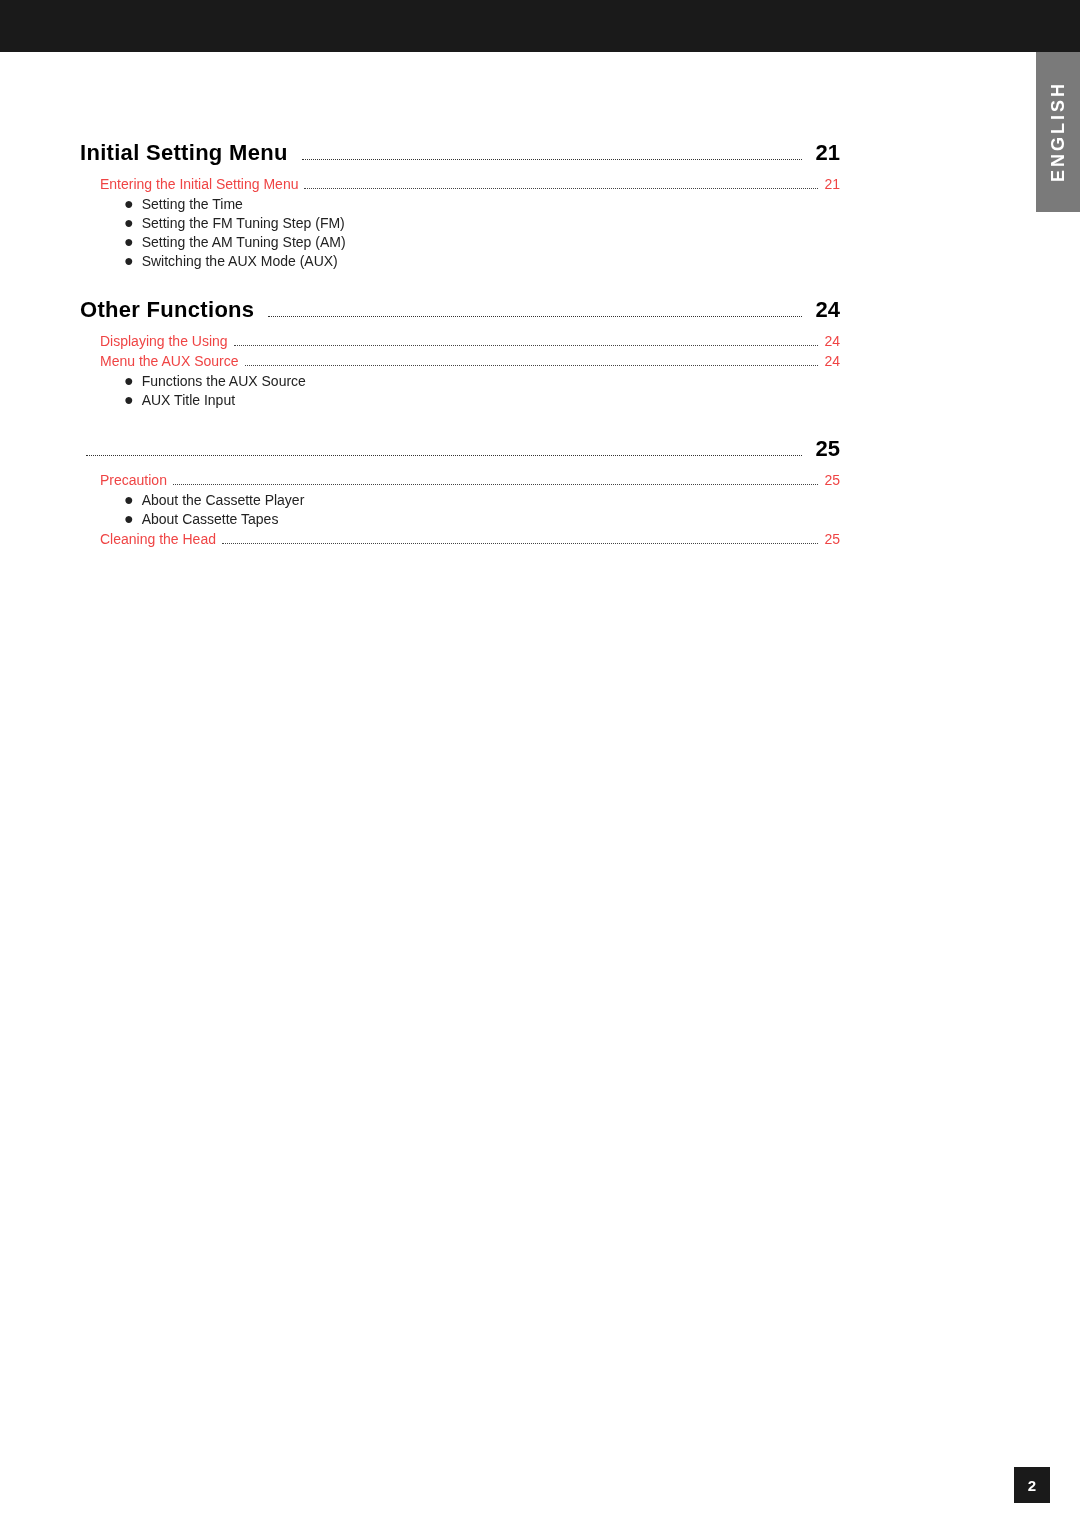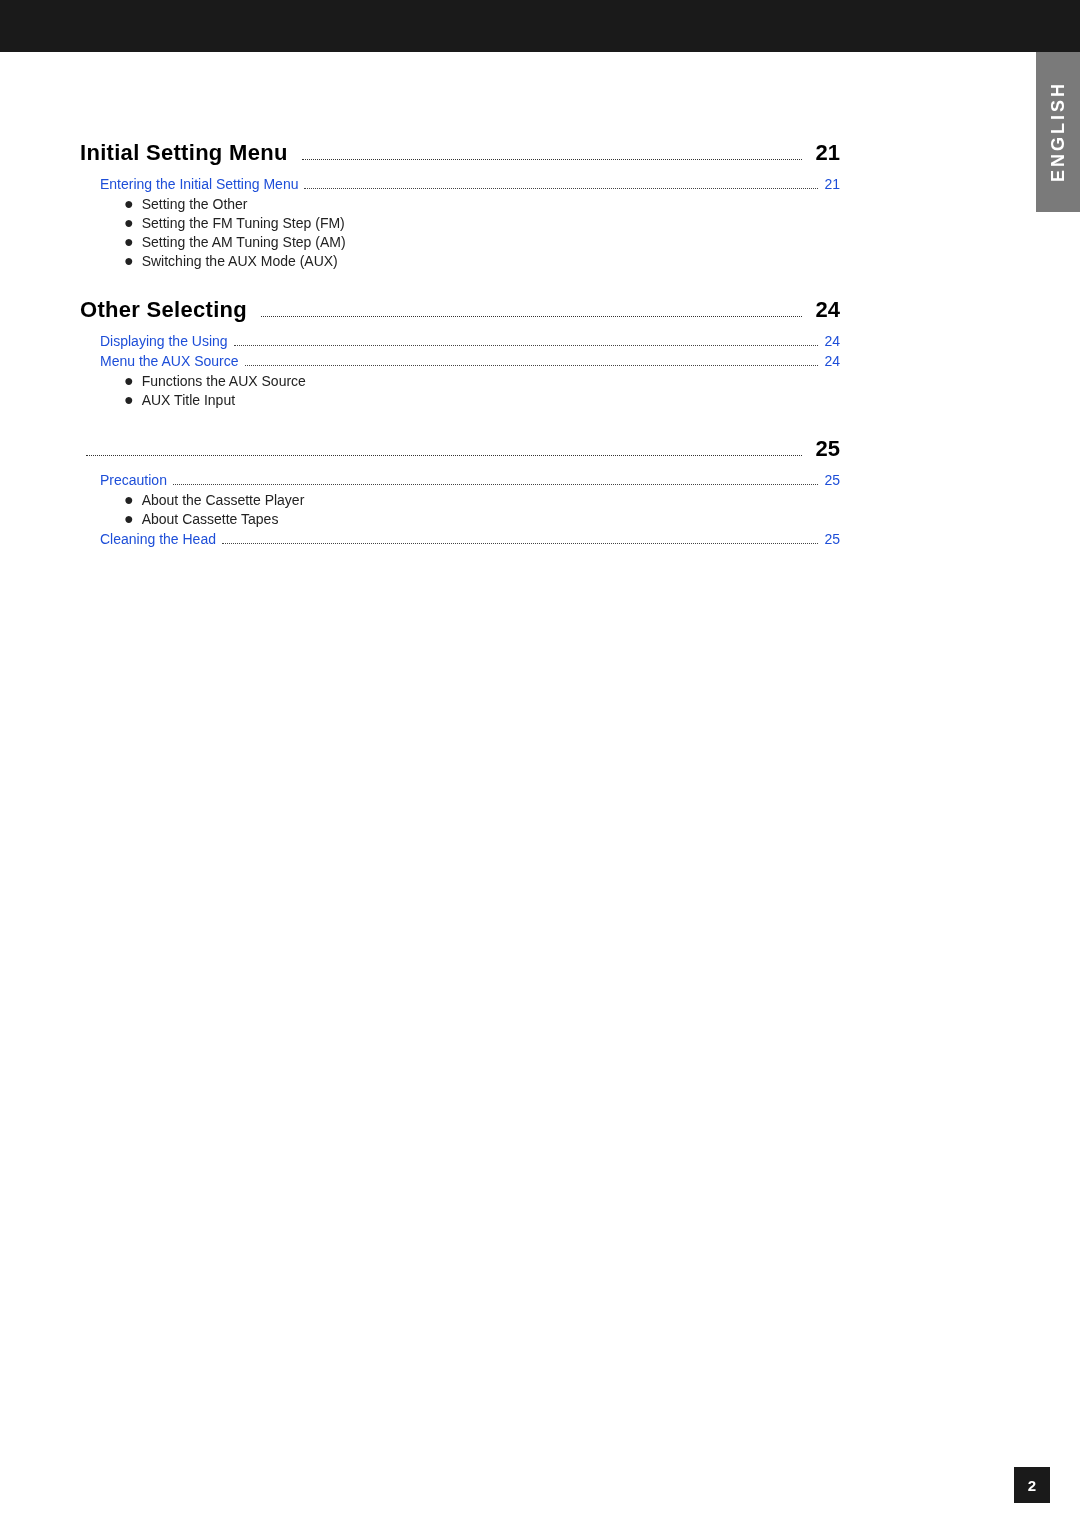--- a/index.html
+++ b/index.html
@@ -95,21 +95,21 @@
       font-size: 22px;
     }
 
     
     .sub-entry {
       display: flex;
       align-items: baseline;
       margin: 4px 0;
       padding-left: 20px;
       font-size: 14px;
-      color: #1d4ed8;
+      color: #ef4444;
     }
 
     .sub-entry .entry-text {
       white-space: nowrap;
     }
 
     .sub-entry .dots {
       flex: 1;
       border-bottom: 1px dotted #444;
       margin: 0 6px 3px 6px;
@@ -161,39 +161,39 @@
 
     <div class="sub-entry">
       <span class="entry-text">Entering the Initial Setting Menu</span>
       <span class="dots"></span>
       <span class="page-num">21</span>
     </div>
 
 
     <div class="bullet-entry">
       <span class="bullet">●</span>
-      <span>Setting the Other</span>
+      <span>Setting the Time</span>
     </div>
     <div class="bullet-entry">
       <span class="bullet">●</span>
       <span>Setting the FM Tuning Step (FM)</span>
     </div>
     <div class="bullet-entry">
       <span class="bullet">●</span>
       <span>Setting the AM Tuning Step (AM)</span>
     </div>
     <div class="bullet-entry">
       <span class="bullet">●</span>
       <span>Switching the AUX Mode (AUX)</span>
     </div>
   </div>
 
   <div class="section-gap">
     <div class="section-header">
-      <span class="title-text">Other Selecting</span>
+      <span class="title-text">Other Functions</span>
       <span class="dots"></span>
       <span class="page-num">24</span>
     </div>
 
     <div class="sub-entry">
       <span class="entry-text">Displaying the Using</span>
       <span class="dots"></span>
       <span class="page-num">24</span>
     </div>
 

